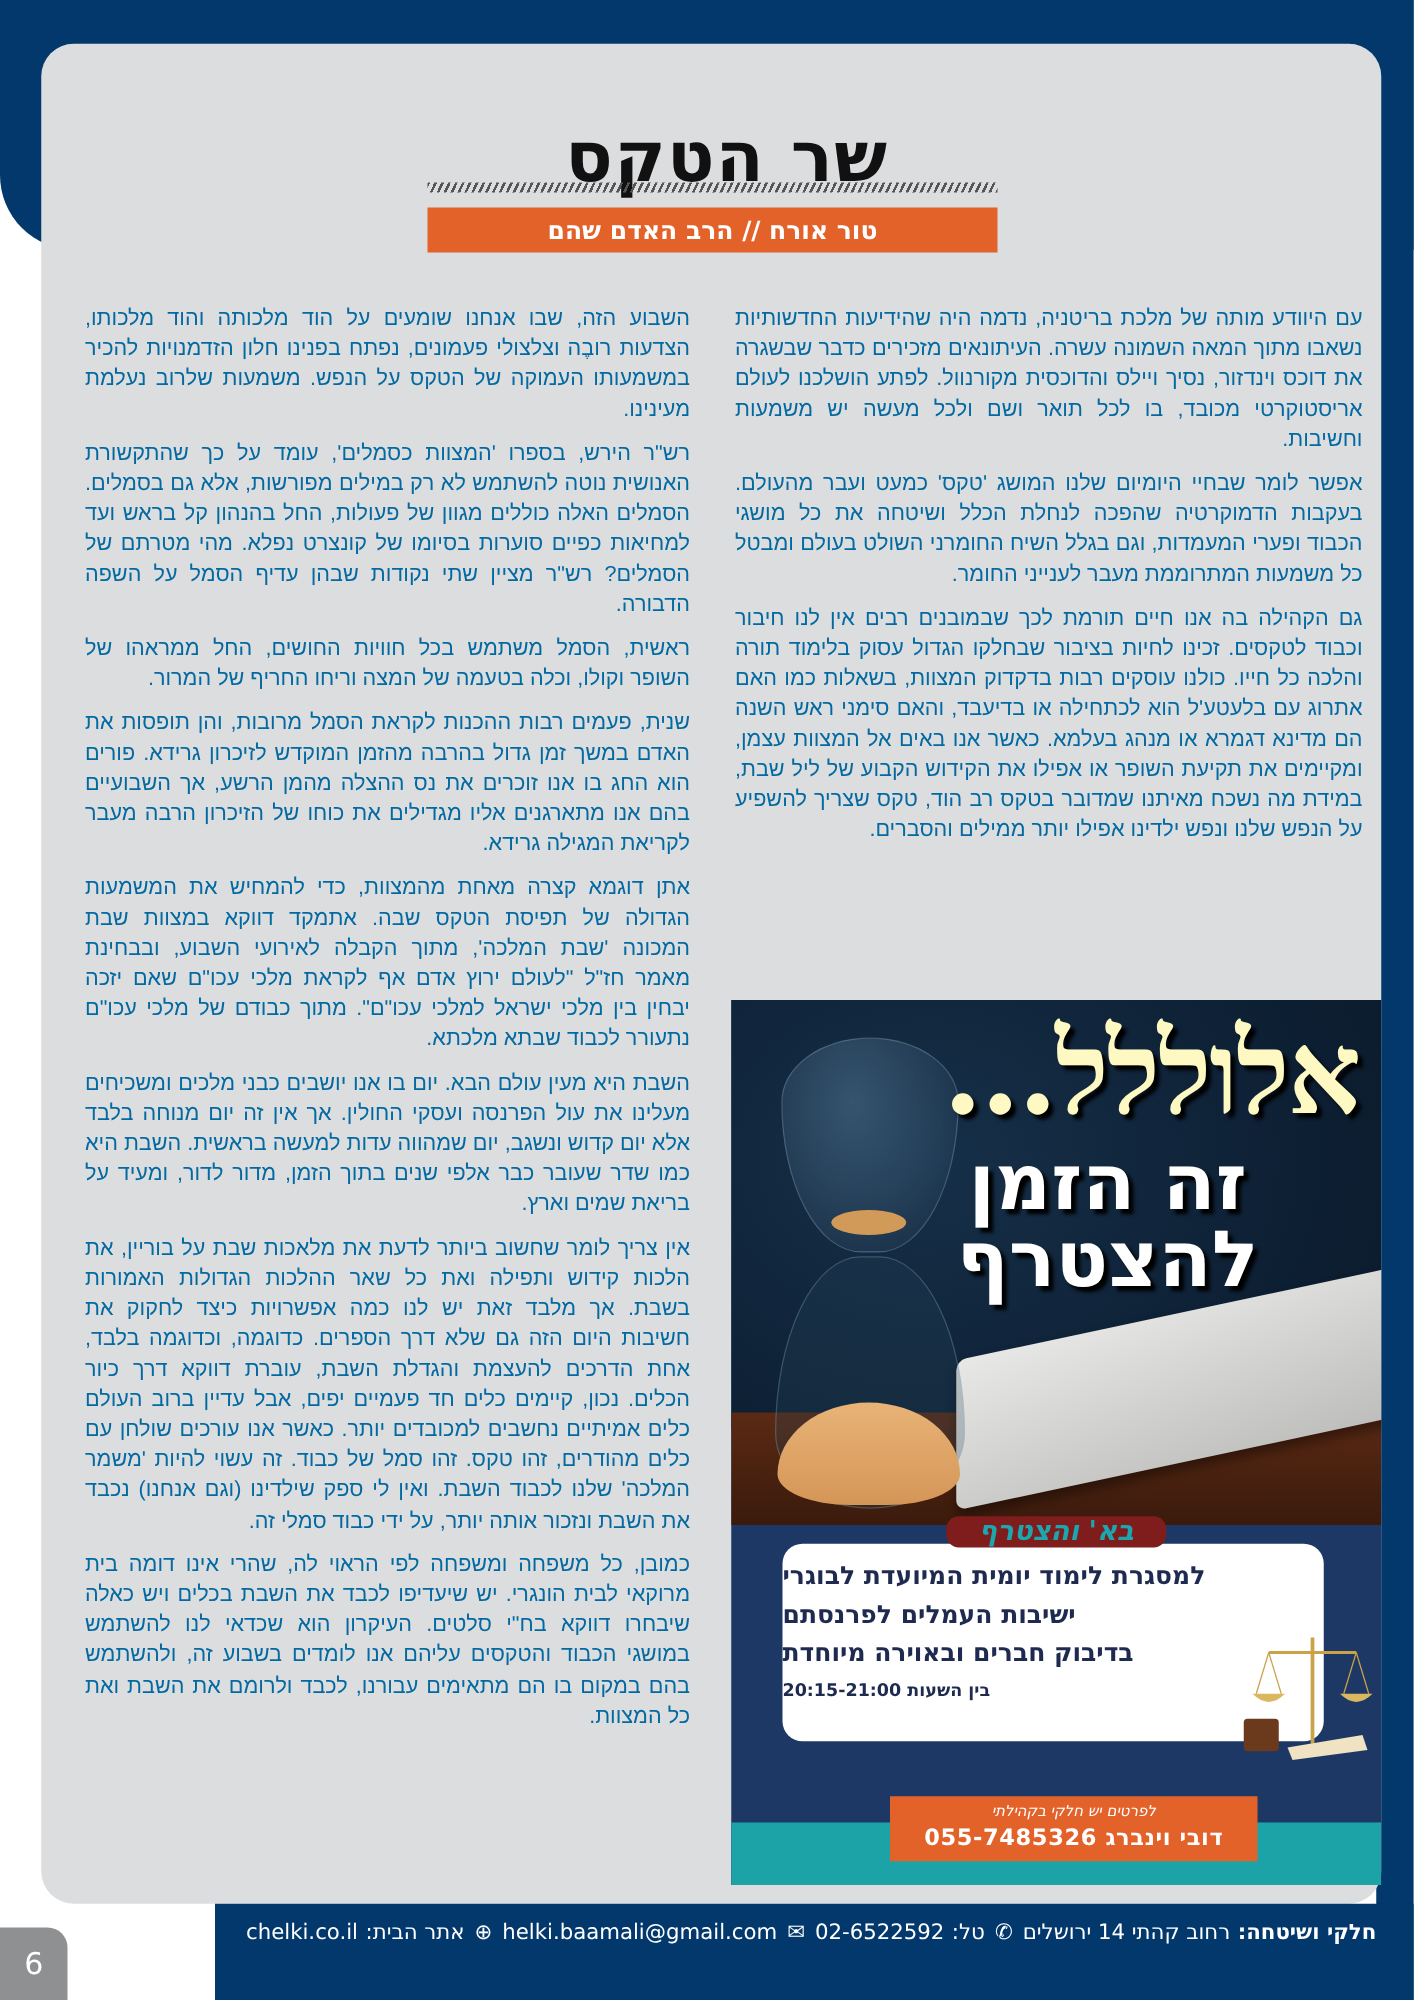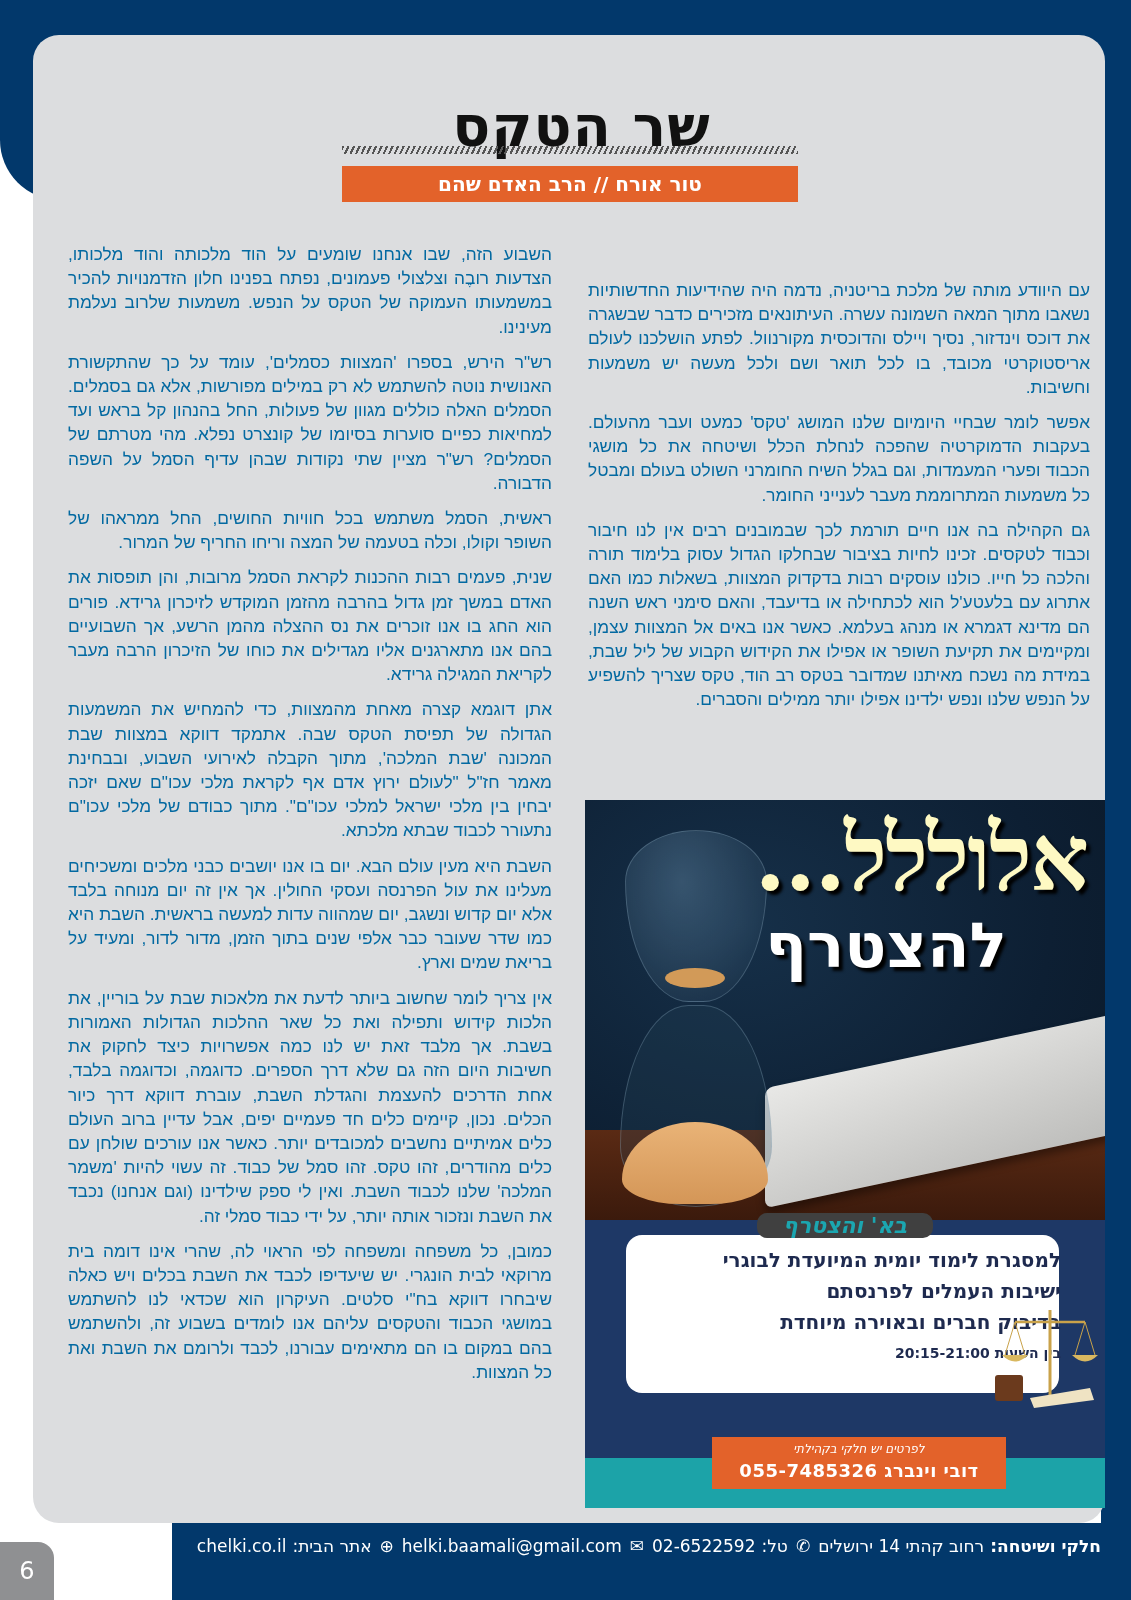--- a/index.html
+++ b/index.html
@@ -5,37 +5,37 @@
   html,body{margin:0;padding:0;}
   body{width:1131px;height:1600px;position:relative;overflow:hidden;background:#ffffff;font-family:"DejaVu Sans","Liberation Sans",sans-serif;}
   .navy-top{position:absolute;left:0;top:0;width:1131px;height:200px;background:#02386b;border-bottom-left-radius:60px;}
   .navy-right{position:absolute;right:0;top:0;width:30px;height:1600px;background:#02386b;}
   .sheet{position:absolute;left:33px;top:35px;width:1072px;height:1488px;background:#dcdddf;border-radius:26px;}
   .title{position:absolute;left:0;width:1131px;top:78px;text-align:center;direction:rtl;font-family:"DejaVu Sans",sans-serif;font-weight:bold;font-size:56px;color:#111;letter-spacing:1px;}
   .hatch{position:absolute;left:342px;top:146px;width:456px;height:8px;background:repeating-linear-gradient(115deg,#555 0 2px,transparent 2px 5px);}
   .byline{position:absolute;left:342px;top:166px;width:456px;height:36px;background:#e3622a;color:#fff;text-align:center;direction:rtl;font-weight:bold;font-size:20px;line-height:36px;}
   .col{position:absolute;direction:rtl;text-align:justify;font-family:"Liberation Sans","DejaVu Sans",sans-serif;font-size:17.3px;line-height:24.2px;color:#0369a1;}
   .col p{margin:0 0 11px 0;}
-  .col-right{left:588px;top:242px;width:502px;margin-top:36px;}
+  .col-right{left:588px;top:242px;width:502px;}
   .col-left{left:68px;top:242px;width:484px;}
   .ad{position:absolute;left:585px;top:800px;width:520px;height:708px;background:#1e3866;overflow:hidden;}
   .ad-photo{position:absolute;left:0;top:0;width:520px;height:420px;background:radial-gradient(ellipse at 30% 30%,#163049 0%,#0d1f33 60%,#0a1827 100%);border-bottom-left-radius:50% 80px;border-bottom-right-radius:50% 80px;}
   .hourglass{position:absolute;left:35px;top:30px;width:150px;height:380px;}
   .hg-top{position:absolute;left:5px;top:0;width:140px;height:170px;border-radius:50% 50% 45% 45%/30% 30% 70% 70%;background:radial-gradient(ellipse at 40% 30%,rgba(120,160,190,.35),rgba(20,40,60,.2));border:1px solid rgba(150,180,200,.3);}
   .hg-sand-top{position:absolute;left:45px;top:138px;width:60px;height:20px;background:#d29a58;border-radius:50%;}
   .hg-bottom{position:absolute;left:0;top:175px;width:150px;height:200px;border-radius:45% 45% 50% 50%/70% 70% 30% 30%;background:rgba(40,70,90,.25);border:1px solid rgba(150,180,200,.3);}
   .hg-sand-bottom{position:absolute;left:2px;top:292px;width:146px;height:82px;background:linear-gradient(#e9b377,#d49657);border-radius:50% 50% 40% 40%/70% 70% 30% 30%;}
   .table-wood{position:absolute;left:0;top:330px;width:520px;height:90px;background:linear-gradient(#5a2a14,#3b1a0c);}
   .book{position:absolute;left:180px;top:250px;width:360px;height:120px;background:linear-gradient(170deg,#e8e8e6,#bdbdbb);transform:skewY(-12deg);border-radius:8px;box-shadow:0 6px 8px rgba(0,0,0,.4);}
   .ad-headline{position:absolute;right:18px;top:8px;direction:rtl;font-weight:bold;font-size:92px;line-height:100px;color:#fef9c3;font-family:"DejaVu Serif",serif;text-shadow:4px 4px 3px #000;letter-spacing:-2px;}
   .ad-sub{position:absolute;right:98px;top:115px;direction:rtl;text-align:center;font-weight:bold;font-size:62px;line-height:62px;color:#fff;font-family:"DejaVu Sans",sans-serif;text-shadow:4px 4px 3px #000;}
   .ad-card{position:absolute;left:41px;top:435px;width:433px;height:158px;background:#fff;border-radius:16px;}
   .ad-tag{position:absolute;left:0;width:520px;top:413px;text-align:center;direction:rtl;font-weight:bold;font-style:italic;font-size:22px;color:#1ba6b0;}
-  .ad-tag span{background:#404040;padding:0 26px;border-radius:10px;}
-  .ad-card-text{position:absolute;left:41px;top:445px;width:435px;direction:rtl;text-align:right;color:#1e2a4f;}
+  .ad-tag span{background:#7f1d1d;padding:0 26px;border-radius:10px;}
+  .ad-card-text{position:absolute;left:41px;top:445px;width:435px;direction:rtl;text-align:left;color:#1e2a4f;}
   .ad-line{font-weight:bold;font-size:20px;line-height:31px;}
   .ad-hours{font-weight:bold;font-size:14px;line-height:26px;margin-top:2px;}
   .ad-place{font-size:15px;line-height:26px;}
   .scales{position:absolute;left:405px;top:500px;width:110px;height:110px;}
   .teal-band{position:absolute;left:0;top:658px;width:520px;height:50px;background:#1ca3a8;}
   .ad-contact{position:absolute;left:127px;top:637px;width:294px;height:52px;background:#e3622a;direction:rtl;text-align:center;color:#fff;}
   .ad-contact-label{font-size:12px;font-style:italic;line-height:20px;padding-top:2px;}
   .ad-contact-phone{font-weight:bold;font-size:18px;line-height:24px;letter-spacing:.5px;}
   .footer-bar{position:absolute;left:172px;top:1523px;width:959px;height:77px;background:#02386b;color:#fff;font-size:17px;}
   .footer-row{position:absolute;right:30px;top:13px;direction:rtl;white-space:nowrap;display:flex;align-items:center;gap:6px;}
@@ -77,20 +77,21 @@
     <div class="book"></div>
     <div class="hourglass">
       <div class="hg-top"></div>
       <div class="hg-sand-top"></div>
       <div class="hg-bottom"></div>
       <div class="hg-sand-bottom"></div>
     </div>
   </div>
   <div class="ad-headline">אלוללל...</div>
   <div class="ad-sub">
+    <div>זה הזמן</div>
     <div>להצטרף</div>
   </div>
   <div class="ad-card"></div>
   <div class="ad-tag"><span>בא' והצטרף</span></div>
   <div class="ad-card-text">
     <div class="ad-line">למסגרת לימוד יומית המיועדת לבוגרי</div>
     <div class="ad-line">ישיבות העמלים לפרנסתם</div>
     <div class="ad-line">בדיבוק חברים ובאוירה מיוחדת</div>
     <div class="ad-hours">בין השעות 20:15-21:00</div>
   </div>

